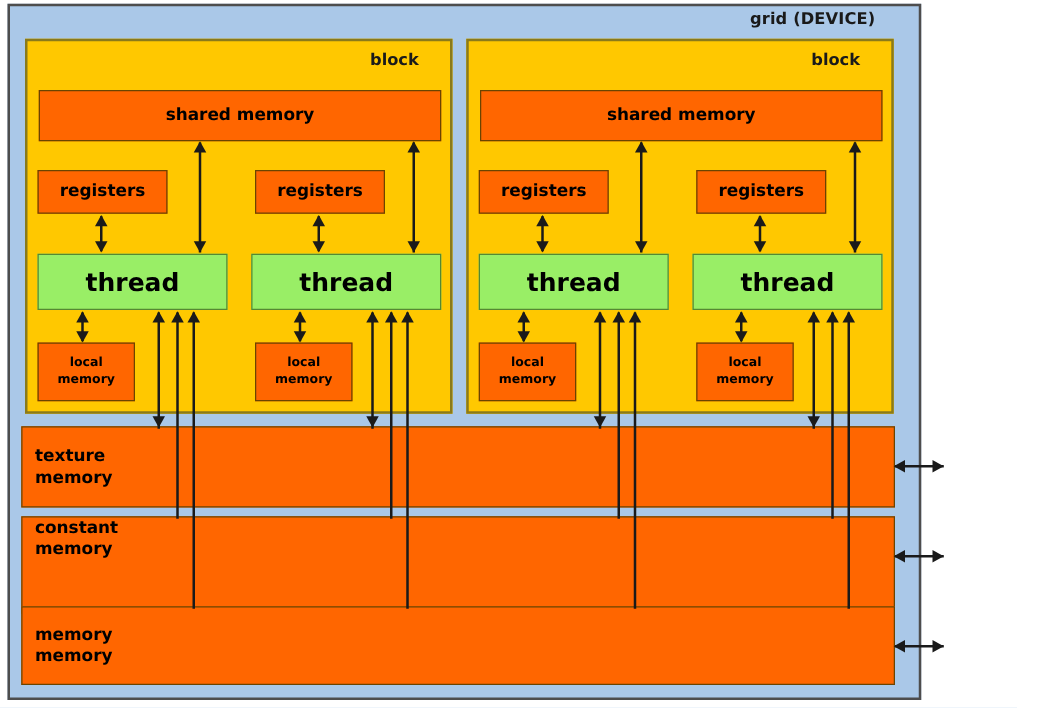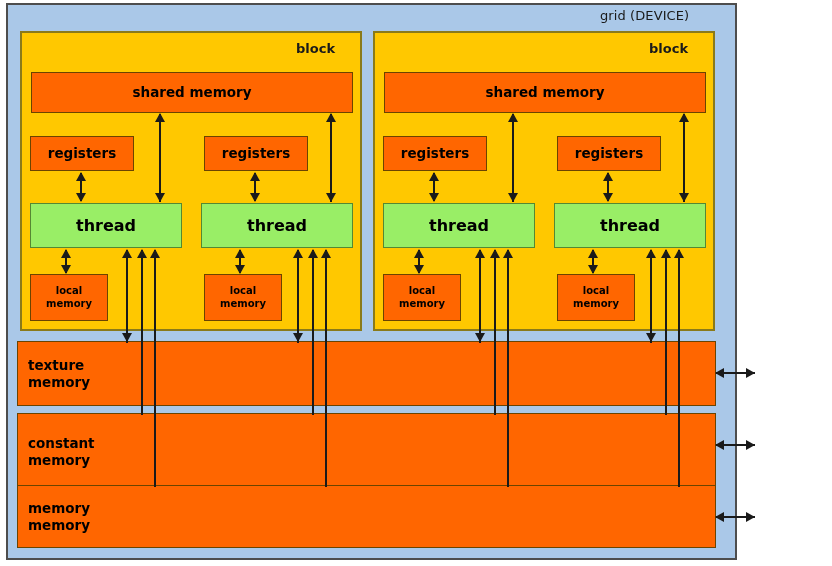--- a/index.html
+++ b/index.html
@@ -29,21 +29,21 @@
 
   
   .grid-box {
     background: #aac8e8;
     border: 2px solid #4d4d4d;
   }
   .grid-label {
     position: absolute;
     color: #1a1a1a;
     font-size: 13px;
-    font-weight: normal;
+    font-weight: bold;
     letter-spacing: 0.1px;
     white-space: nowrap;
   }
 
   
   .block-box {
     background: #ffc800;
     border: 2px solid #8a7a1a;
   }
   .block-label {
@@ -70,21 +70,21 @@
   }
   .mem.small {
     font-size: 10px;
   }
 
   
   .thread {
     background: #99ee66;
     border: 1.5px solid #558833;
     color: #000000;
-    font-size: 16px;
+    font-size: 20px;
     font-weight: bold;
   }
 
   
   .host {
     background: #aac8e8;
     border: 2px solid #33404d;
     color: #1a1a1a;
     font-size: 14px;
     font-weight: bold;
@@ -174,21 +174,21 @@
   <div class="box mem small lbl2" style="left:557px; top:274px; width:78px; height:47px; flex-direction:column;">
     <span>local</span>
     <span>memory</span>
   </div>
 
   <div class="box mem left-text lbl2" style="left:17px; top:341px; width:699px; height:65px; flex-direction:column; align-items:flex-start; justify-content:center;">
     <span>texture</span>
     <span>memory</span>
   </div>
 
-  <div class="box mem left-text lbl2" style="left:17px; top:413px; width:699px; height:78px; flex-direction:column; align-items:flex-start; justify-content:center;">
+  <div class="box mem left-text lbl2" style="left:17px; top:413px; width:699px; height:78px; flex-direction:column; align-items:flex-start; ">
     <span>constant</span>
     <span>memory</span>
   </div>
 
   <div class="box mem left-text lbl2" style="left:17px; top:485px; width:699px; height:63px; flex-direction:column; align-items:flex-start; justify-content:center;">
     <span>memory</span>
     <span>memory</span>
   </div>
 
 

